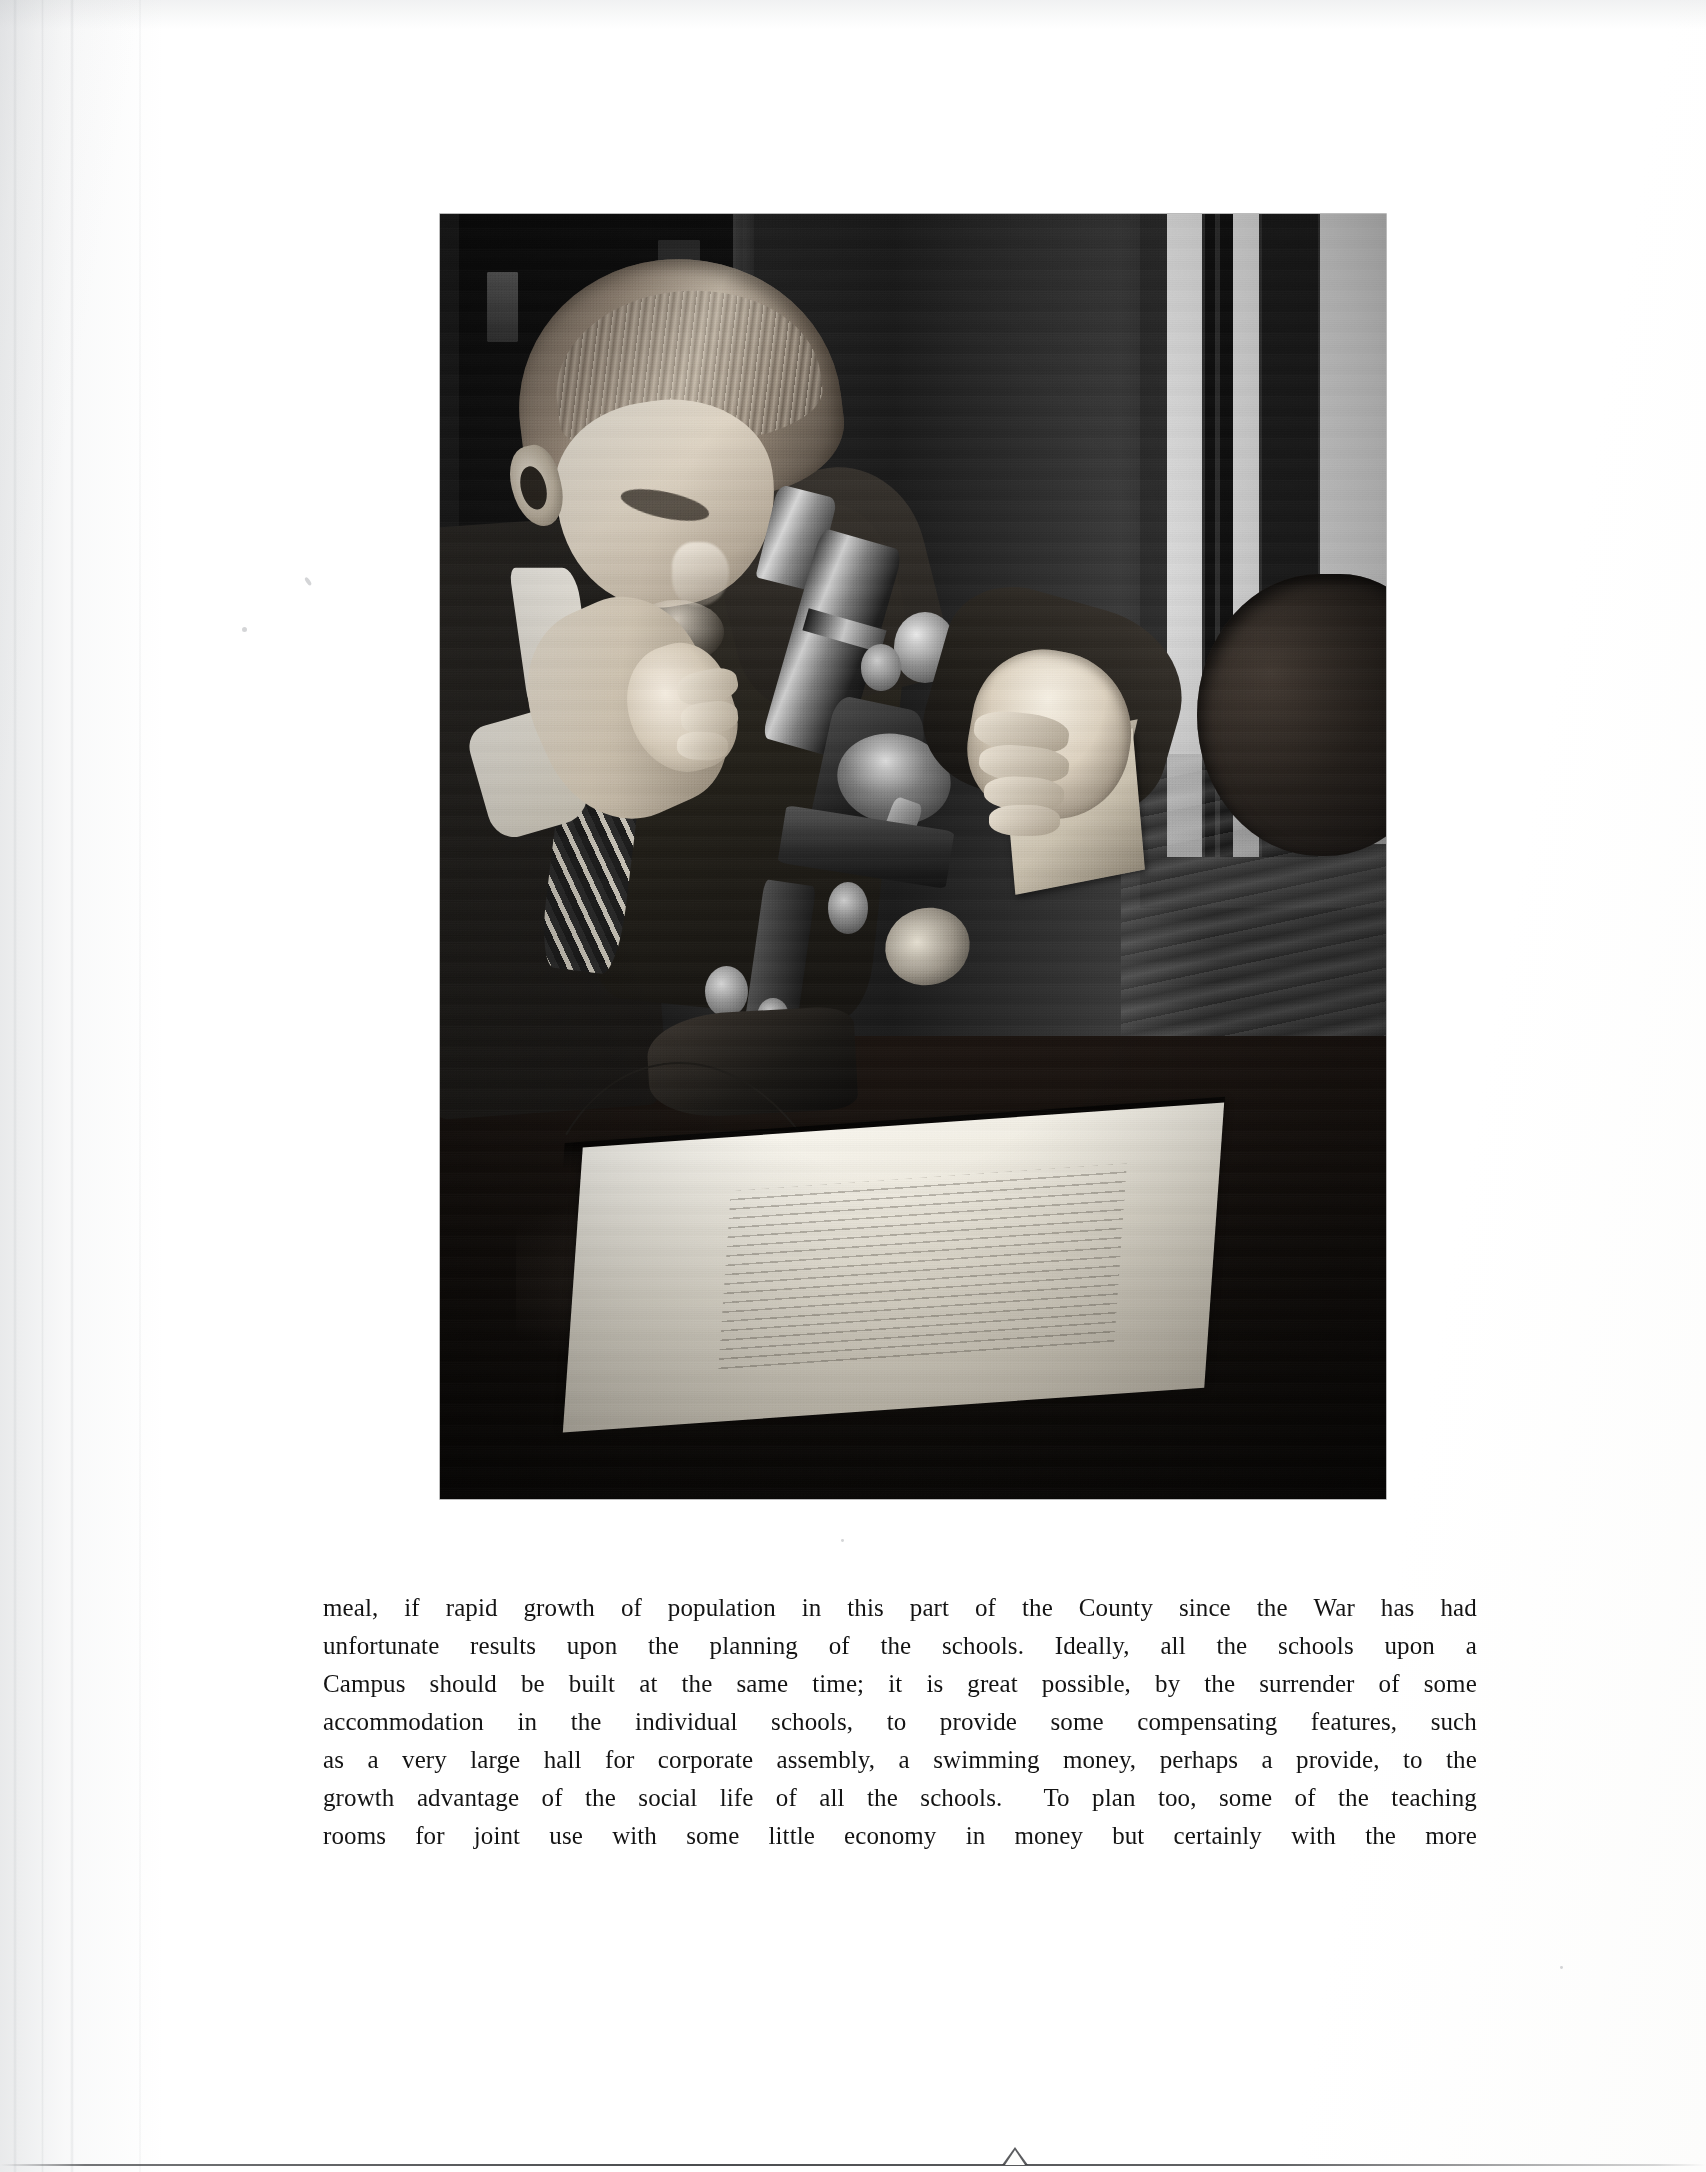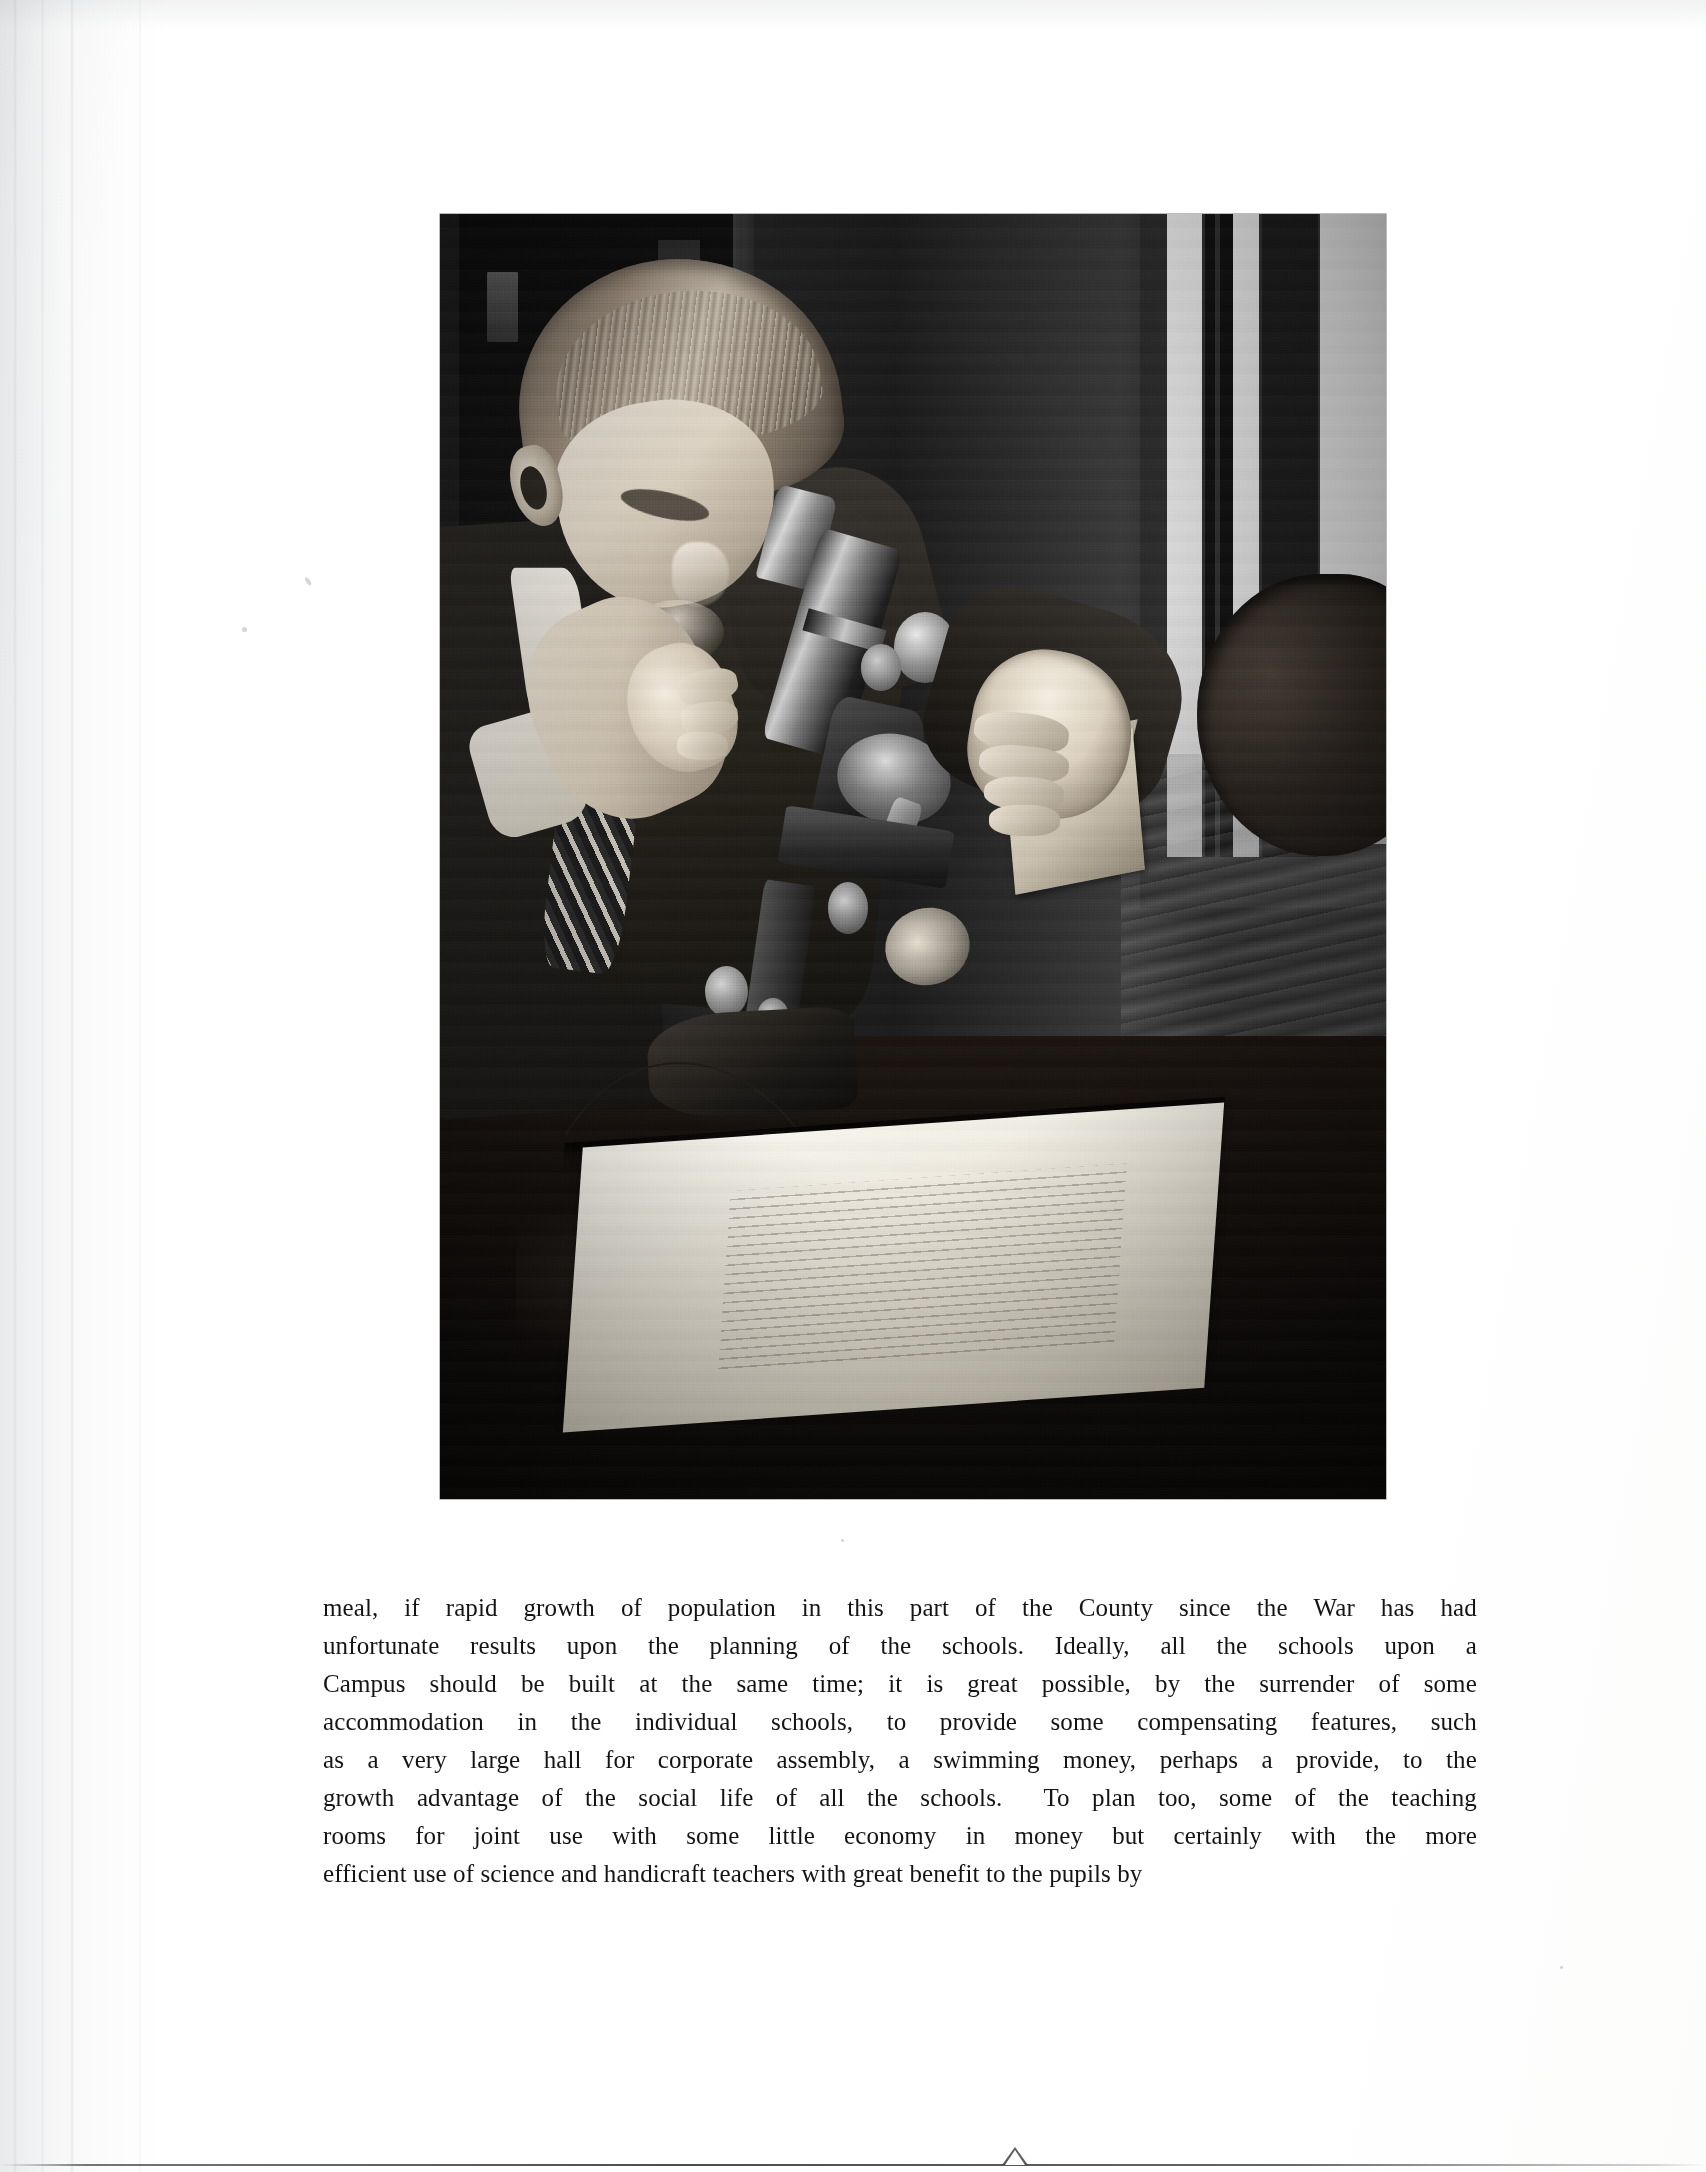--- a/index.html
+++ b/index.html
@@ -890,21 +890,20 @@
         <span>little</span>
         <span>economy</span>
         <span>in</span>
         <span>money</span>
         <span>but</span>
         <span>certainly</span>
         <span>with</span>
         <span>the</span>
         <span>more</span>
       </div>
-    <div class="text-line last">efficient  use  of  science  and  handicraft  teachers  with  great  benefit  to  the  pupils  by</div>
   </div>
 
   <div class="page-edge-bottom"></div>
   <div class="page-edge-notch"></div>
   <div class="page-edge-notch-inner"></div>
 
 </div>
 
 
 </body></html>

